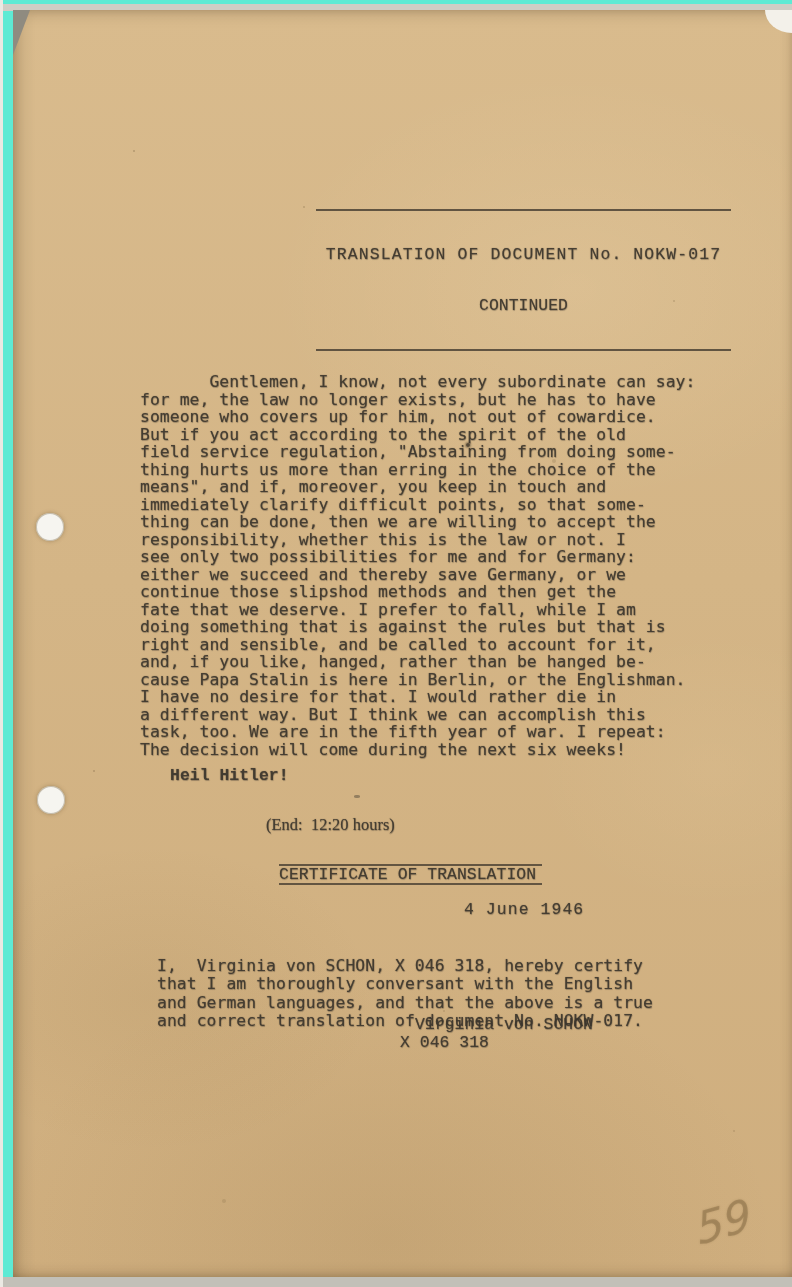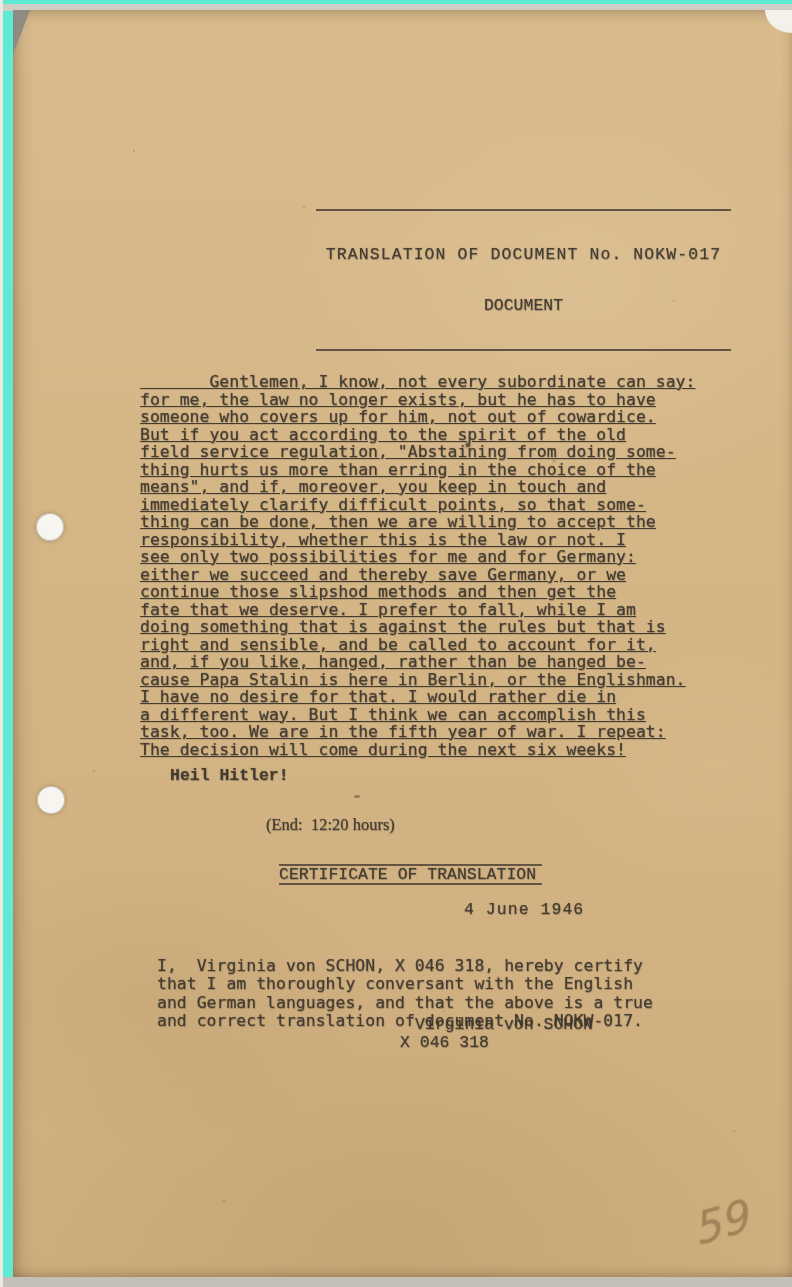--- a/index.html
+++ b/index.html
@@ -52,21 +52,21 @@
     letter-spacing:.05px;
   }
   #header-block{
     left:316px;top:209px;width:415px;
     border-top:2px solid rgba(56,49,40,0.75);
     border-bottom:2px solid rgba(56,49,40,0.75);
     text-align:center;line-height:17.3px;
   }
   #header-block .l1{letter-spacing:1.15px;}
   #page-note{left:311px;top:312px;}
-  #body-text{left:140px;top:373px;text-decoration:underline;}
+  #body-text{left:140px;top:373px;}
   #salute{left:170px;top:767px;font-weight:bold;}
   #end-note{left:266px;top:816px;font-family:Liberation Serif, serif;}
   #cert-title{
     left:279px;top:864px;width:263px;text-align:left;
     border-top:2px solid rgba(56,49,40,0.72);
     border-bottom:2px solid rgba(56,49,40,0.72);
     line-height:17px;
   }
   #cert-date{left:464px;top:901px;letter-spacing:1.1px;}
   #cert-text{left:157px;top:933px;line-height:18.3px;margin-top:24px;}
@@ -101,21 +101,21 @@
     <div class="corner-fold"></div>
     <div class="corner-notch"></div>
     <div class="speck" style="left:120px;top:140px;"></div>
   </div>
 
   <div class="hole" id="hole-top"></div>
   <div class="hole" id="hole-bottom"></div>
 
   <div class="tw" id="header-block">
     <div class="l1">TRANSLATION OF DOCUMENT No. NOKW-017</div>
-    <div class="l2">DOCUMENT</div>
+    <div class="l2">CONTINUED</div>
   </div>
 
 
   <pre class="tw" id="body-text">       Gentlemen, I know, not every subordinate can say:
 for me, the law no longer exists, but he has to have
 someone who covers up for him, not out of cowardice.
 But if you act according to the spirit of the old
 field service regulation, "Abstaining from doing some-
 thing hurts us more than erring in the choice of the
 means", and if, moreover, you keep in touch and

